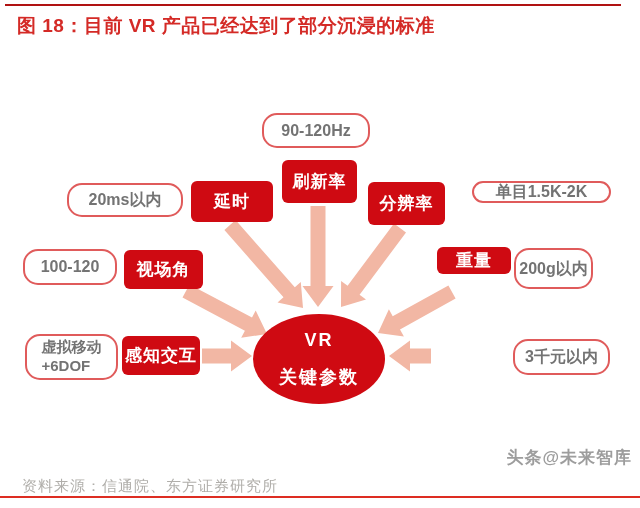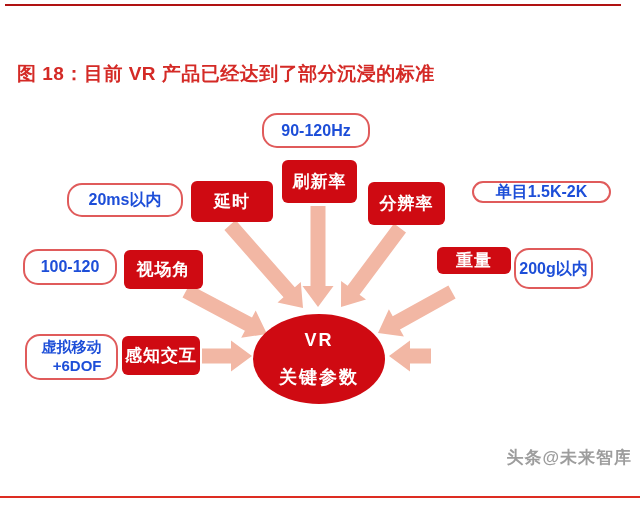--- a/index.html
+++ b/index.html
@@ -4,31 +4,31 @@
 <style>
   html,body{margin:0;padding:0;background:#ffffff;}
   .frame{
     position:relative;width:640px;height:508px;background:#ffffff;overflow:hidden;
     font-family:"Liberation Sans","DejaVu Sans",sans-serif;
   }
   .top-line{position:absolute;left:5px;top:4px;width:616px;height:2px;background:var(--line-top);}
   .bottom-line{position:absolute;left:0;top:496px;width:640px;height:2px;background:var(--line-bottom);}
   .title{
     position:absolute;left:17px;top:13px;width:600px;
-    color:var(--title-red);font-size:19px;font-weight:bold;letter-spacing:.5px;margin-top:48px;
+    color:var(--title-red);font-size:19px;font-weight:bold;letter-spacing:.5px;
   }
   .label-box{
     position:absolute;background:var(--red);color:#ffffff;border-radius:6px;
     display:flex;align-items:center;justify-content:center;
     font-size:17px;font-weight:bold;letter-spacing:1px;box-sizing:border-box;
   }
   .value-box{
     position:absolute;background:#ffffff;border:2px solid var(--border-red);border-radius:15px;
-    display:flex;align-items:center;justify-content:center;text-align:right;
-    color:#1d4ed8;font-size:16px;font-weight:bold;box-sizing:border-box;
+    display:flex;align-items:center;justify-content:center;text-align:left;
+    color:#737373;font-size:16px;font-weight:bold;box-sizing:border-box;
     white-space:pre-line;line-height:1.25;
   }
   .center-ellipse{
     position:absolute;left:253px;top:314px;width:132px;height:90px;border-radius:50%;
     background:var(--red);color:#ffffff;display:flex;flex-direction:column;
     align-items:center;justify-content:center;gap:14px;
     font-size:18px;font-weight:bold;letter-spacing:2px;
   }
   .arrow-layer{position:absolute;left:0;top:0;width:640px;height:508px;}
   .source{
@@ -80,21 +80,23 @@
   <div class="label-box l-weight">重量</div>
   <div class="label-box l-interaction">感知交互</div>
 
   <div class="value-box v-latency">20ms以内</div>
   <div class="value-box v-refresh">90-120Hz</div>
   <div class="value-box v-resolution">单目1.5K-2K</div>
   <div class="value-box v-fov">100-120</div>
   <div class="value-box v-weight">200g以内</div>
   <div class="value-box v-interaction">虚拟移动
 +6DOF</div>
+  <div class="value-box v-price">3千元以内</div>
 
   <div class="center-ellipse">
     <span>VR</span>
     <span>关键参数</span>
   </div>
 
+  <div class="source">资料来源：信通院、东方证券研究所</div>
   <div class="watermark">头条@未来智库</div>
   <div class="bottom-line"></div>
 </div>
 
 </body></html>

